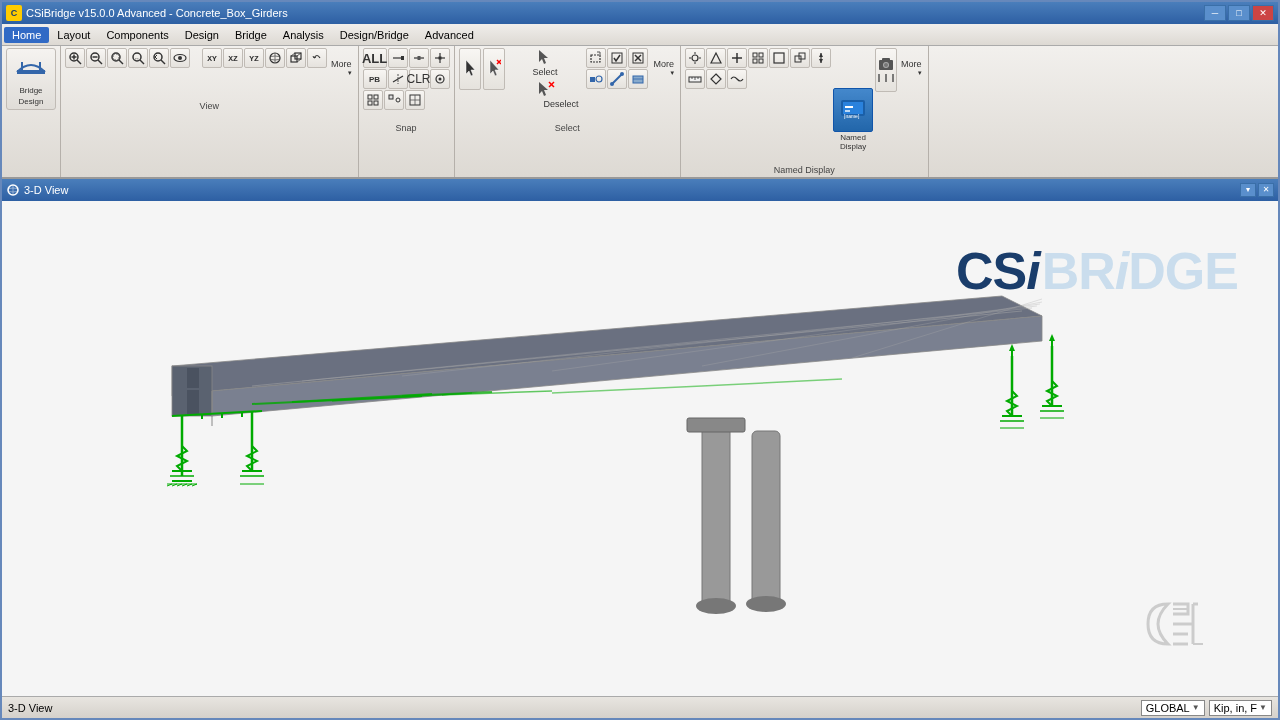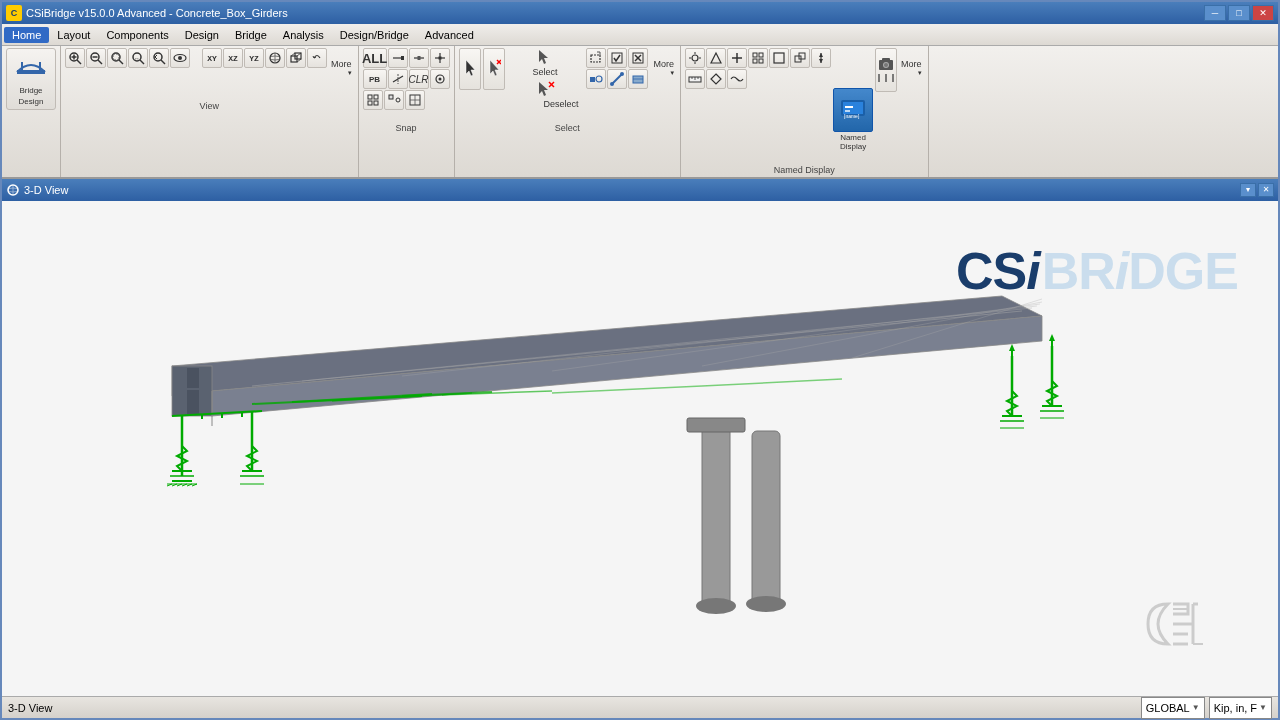--- a/index.html
+++ b/index.html
@@ -102,21 +102,21 @@
       background: linear-gradient(to bottom, #e8e5e0, #d5d1cb);
       border-top: 1px solid #aaa;
       display: flex;
       align-items: center;
       justify-content: space-between;
       padding: 0 6px;
       font-size: 11px;
     }
     .status-right { display: flex; align-items: center; gap: 4px; }
     .status-dropdown {
-      height: 22px;
+      height: 16px;
       background: white;
       border: 1px solid #888;
       padding: 0 4px;
       font-size: 11px;
       cursor: pointer;
       display: flex; align-items: center; gap: 2px;
     }
     .status-dropdown-arrow { font-size: 8px; color: #555; }
 
     
@@ -339,21 +339,21 @@
             <div class="icon-box" style="width:24px;">
               <span style="font-size:8px;font-weight:bold;color:#333;">PB</span>
             </div>
             <div class="icon-box">
               <svg width="14" height="14" viewBox="0 0 14 14">
                   <line x1="2" y1="10" x2="12" y2="4" stroke="#333" stroke-width="1.2"></line>
                   <line x1="7" y1="2" x2="7" y2="12" stroke="#555" stroke-width="1" stroke-dasharray="2,1"></line>
                 </svg>
             </div>
             <div class="icon-box">
-              <span style="font-size:10px;color:#333;font-style:italic;">CLR</span>
+              <span style="font-size:12px;color:#333;">CLR</span>
             </div>
             <div class="icon-box">
               <svg width="14" height="14" viewBox="0 0 14 14">
                   <circle cx="7" cy="7" r="4" stroke="#333" stroke-width="1.2" fill="none"></circle>
                   <circle cx="7" cy="7" r="1.5" fill="#333"></circle>
                 </svg>
             </div>
           </div>
           <div style="display:flex;gap:1px;">
             <div class="icon-box">

